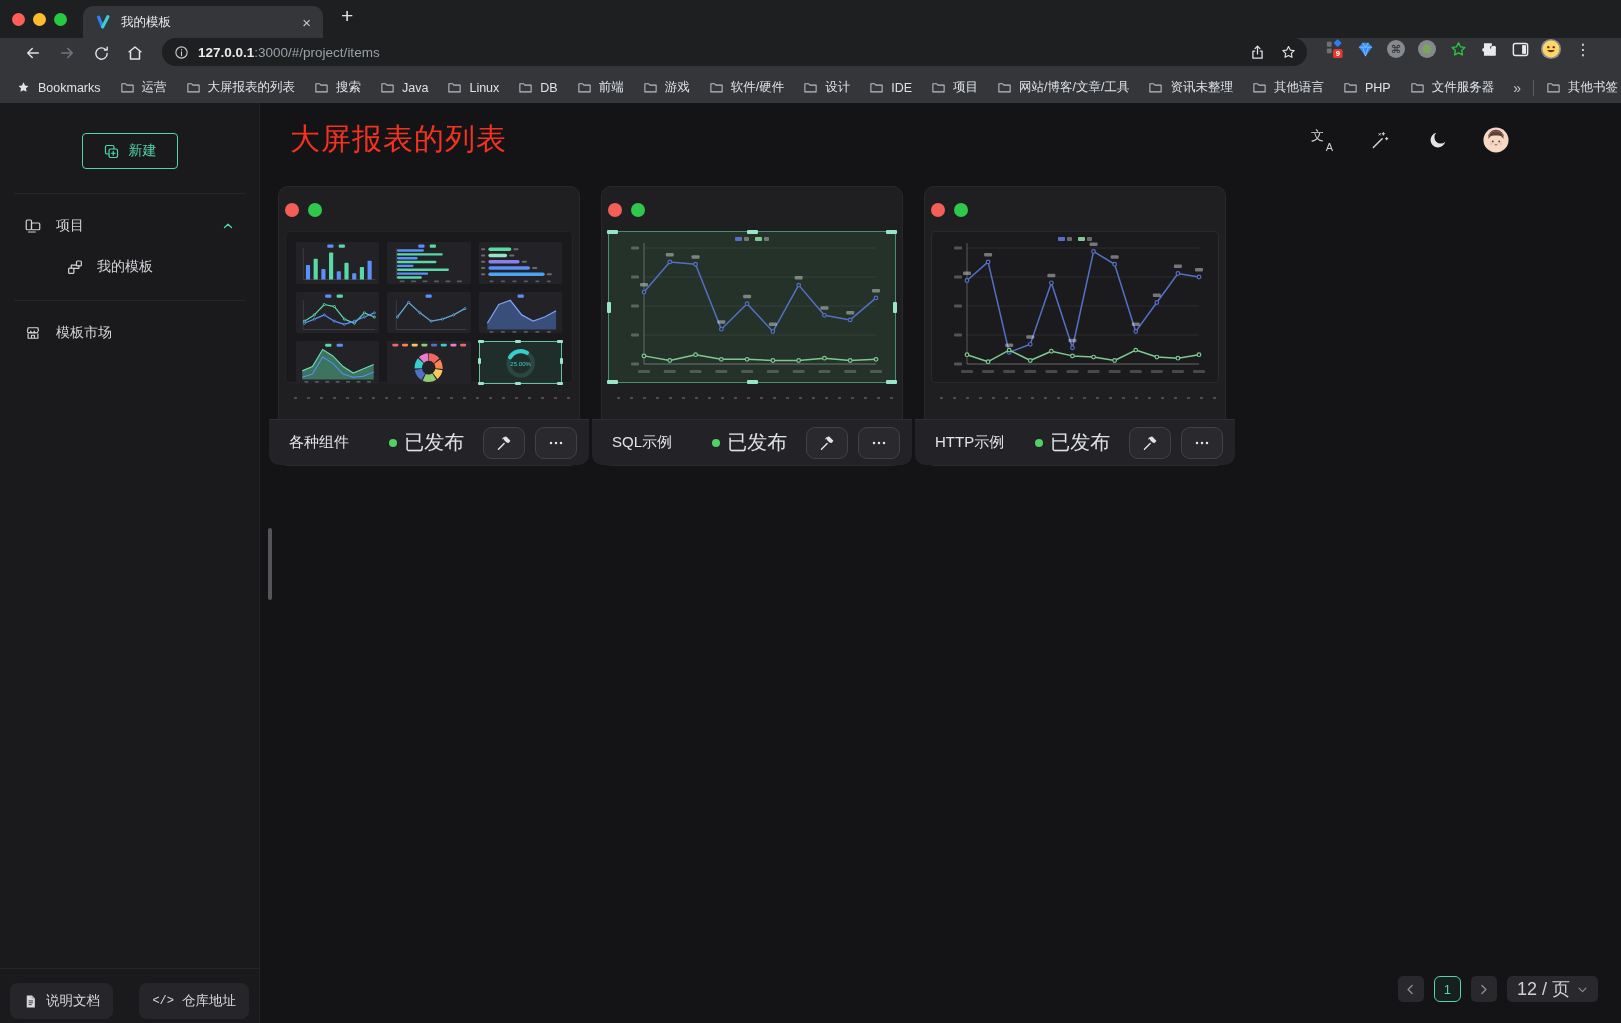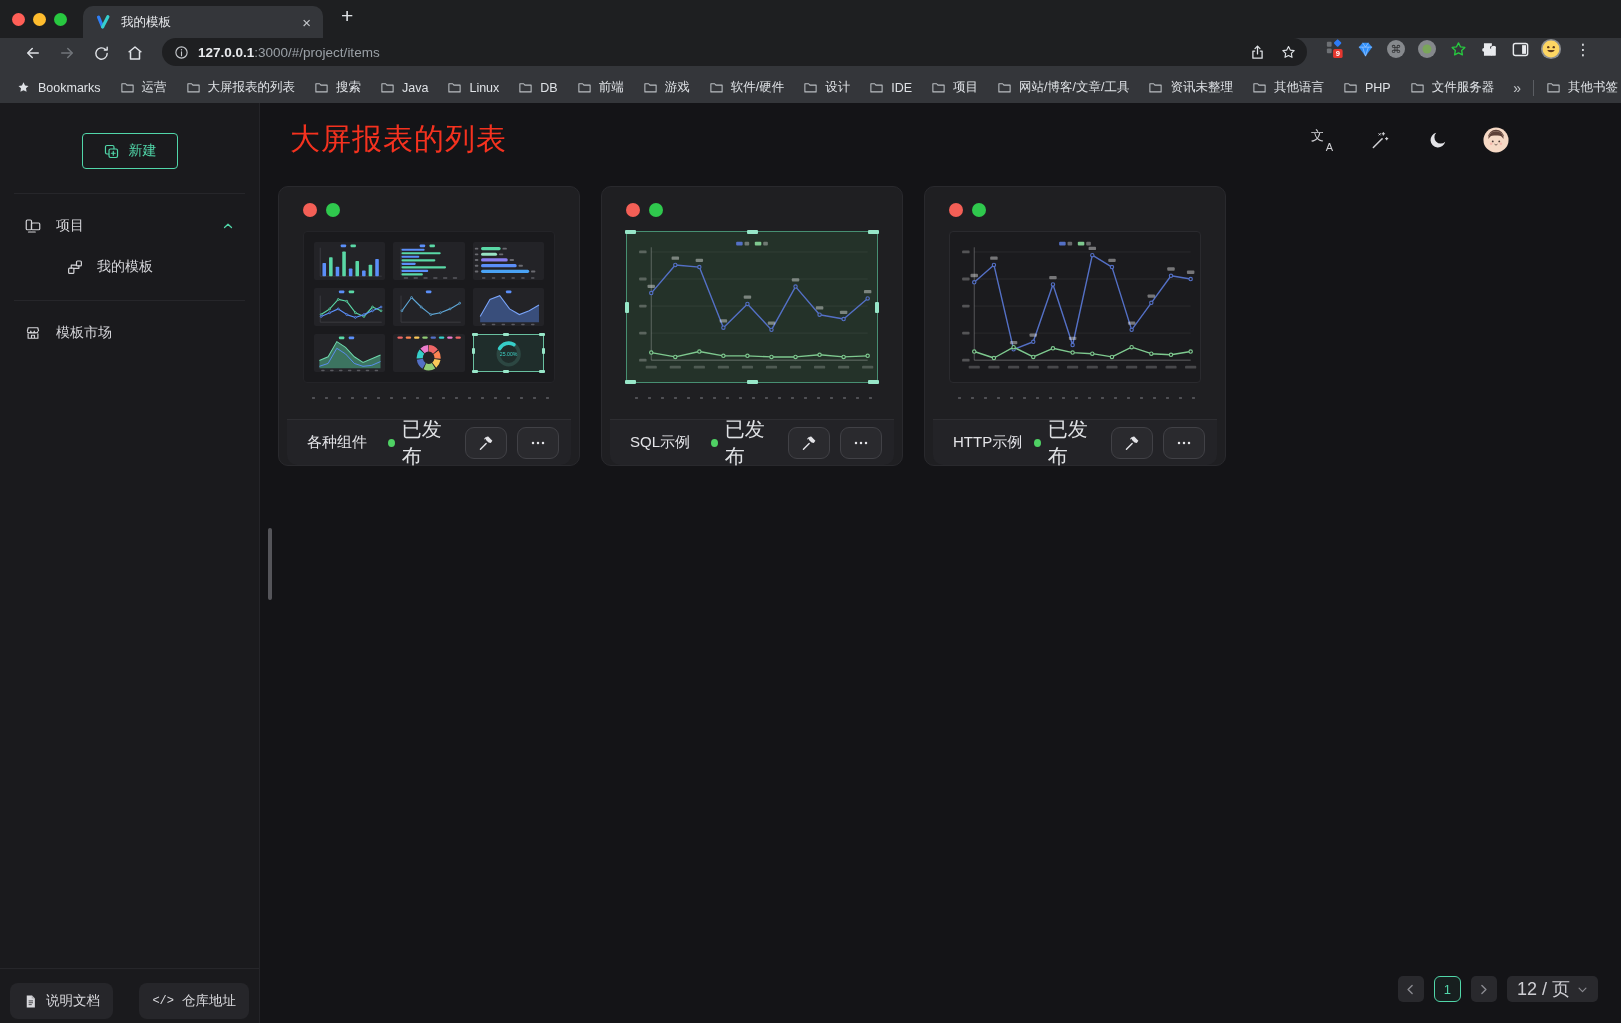--- a/index.html
+++ b/index.html
@@ -61,21 +61,21 @@
   .main-header{display:flex;align-items:center;padding:16px 112px 26px 30px}
   .page-title{font-size:30px;font-weight:400;color:#f5321f;letter-spacing:1px}
   .header-icons{margin-left:auto;display:flex;align-items:center;gap:32px}
   .hicon{width:26px;height:26px;display:flex;align-items:center;justify-content:center;color:#d2d2d6}
   .translate{position:relative;width:22px;height:22px}
   .translate .zh{position:absolute;left:0;top:-2px;font-size:13px;color:#d2d2d6}
   .translate .en{position:absolute;right:0;bottom:-2px;font-size:11px;color:#d2d2d6}
 
   .cards{display:flex;gap:21px;padding:0 20px 0 18px}
   .card{width:302px;height:280px;background:#1f1f22;border:1px solid #29292d;border-radius:10px;
-    display:flex;flex-direction:column;padding:14px 24px 0;cursor:pointer}
+    display:flex;flex-direction:column;padding:14px 6px 0;cursor:pointer}
   .card-dots{display:flex;gap:9px;margin-top:2px}
   .cdot{width:14px;height:14px;border-radius:50%}
   .preview{height:152px;margin-top:14px;border-radius:4px;position:relative}
   .preview.dash{background:#1a1a1d;border:1px solid #242428;padding:10px;
     display:grid;grid-template-columns:repeat(3,1fr);grid-template-rows:repeat(3,1fr);gap:8px}
   .tile{background:#232327;border-radius:2px;position:relative}
   .tile.sel{border:1px solid rgba(125,230,190,.8);background:rgba(81,214,169,.10)}
   .preview.linechart{background:#1b1b1e;border:1px solid #2a2a2e}
   .preview.linechart.selected{background:#243229;border:1px solid rgba(100,220,175,.55)}
   .dotline{height:4px;margin:13px 2px 0;

